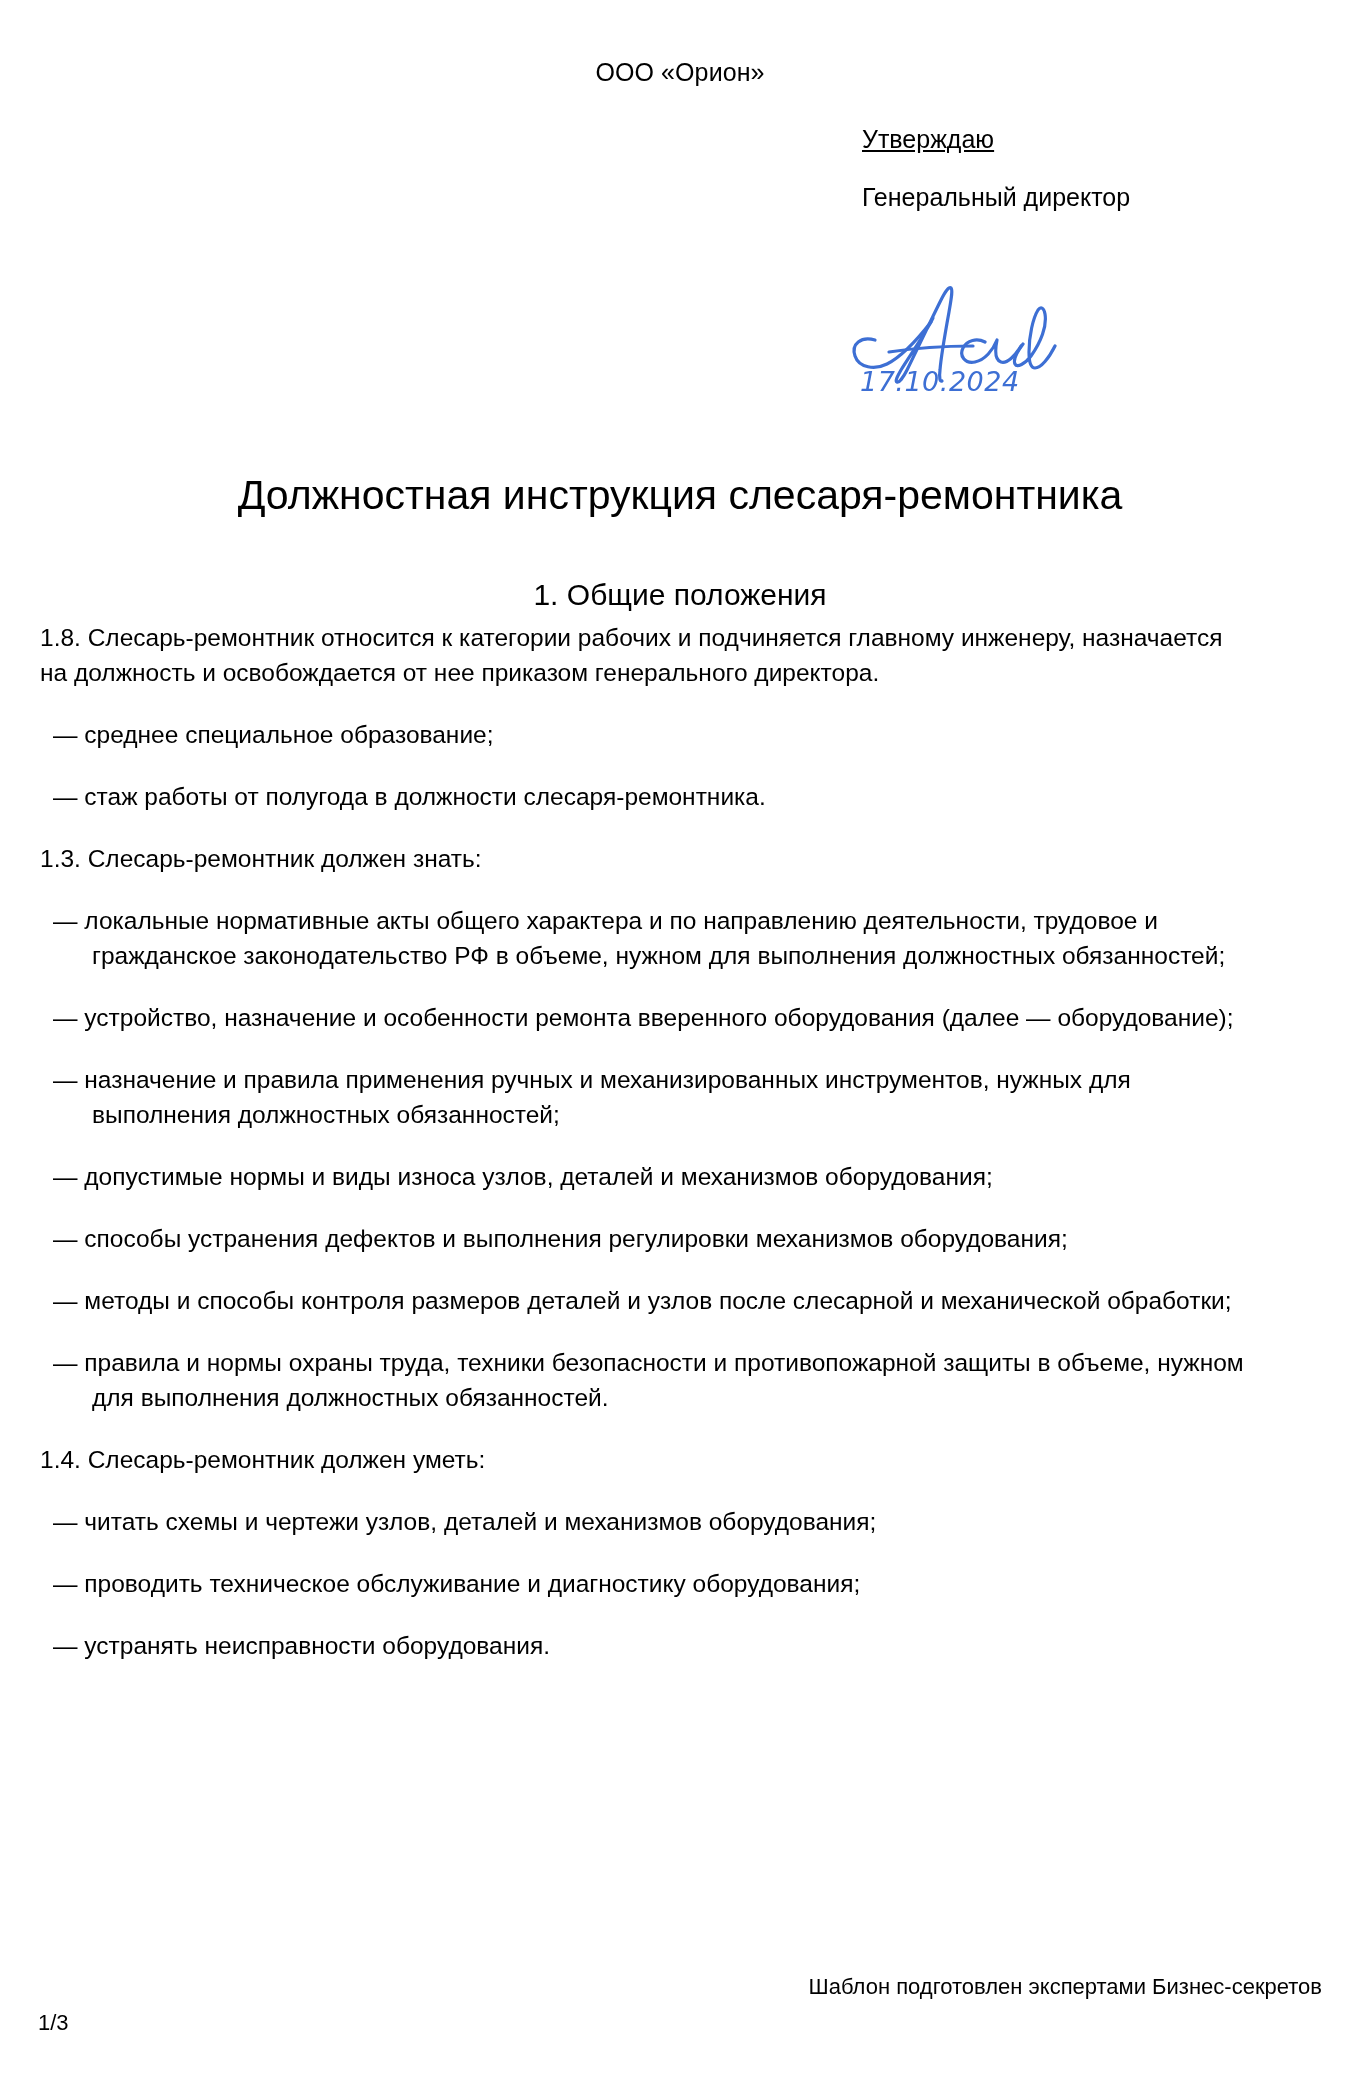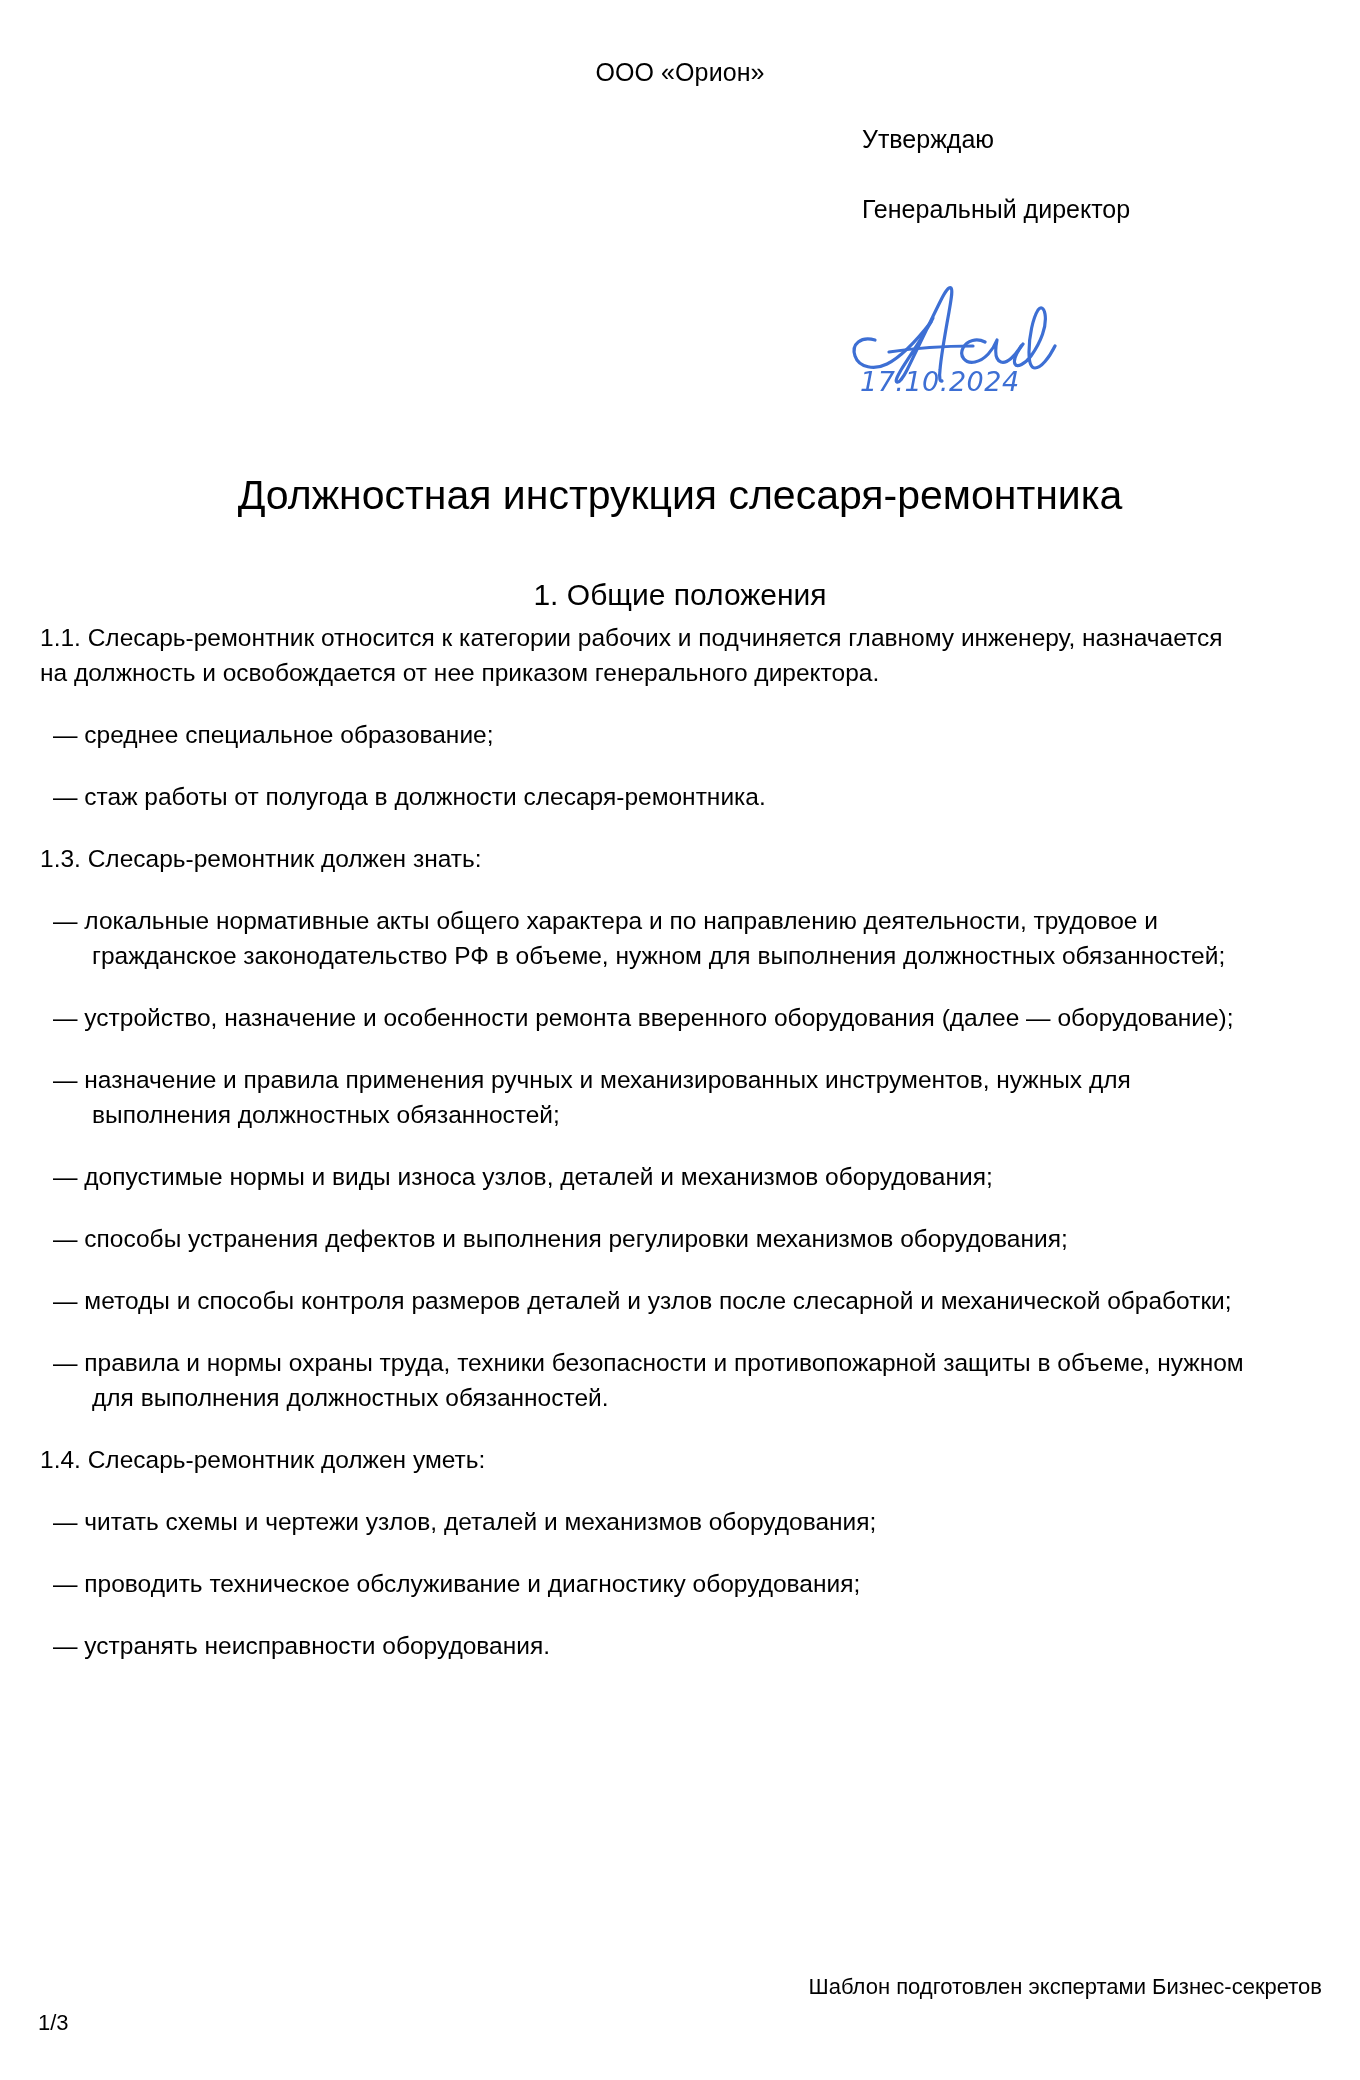--- a/index.html
+++ b/index.html
@@ -37,21 +37,22 @@
   .approve-block {
     position: absolute;
     top: 122px;
     left: 862px;
     width: 460px;
     font-size: 25px;
     line-height: 34px;
   }
   .approve-word {
     display: block;
-    margin-bottom: 36px;
+    margin-bottom: 24px;
+    text-decoration: underline;
   }
   .approve-role { display: block; }
   .approve-name { display: block; }
 
   
   .signature-wrap {
     position: absolute;
     top: 278px;
     left: 845px;
     width: 240px;
@@ -163,21 +164,21 @@
       </g>
     </svg>
     <div class="signature-date">17.10.2024</div>
   </div>
 
   <h1 class="doc-title">Должностная инструкция слесаря-ремонтника</h1>
 
   <h2 class="section-title">1. Общие положения</h2>
 
   <div class="body-flow">
-      <p class="para">1.1. Слесарь-ремонтник относится к категории рабочих и подчиняется главному инженеру, назначается на должность и освобождается от нее приказом генерального директора.</p>
+      <p class="para">1.8. Слесарь-ремонтник относится к категории рабочих и подчиняется главному инженеру, назначается на должность и освобождается от нее приказом генерального директора.</p>
       <p class="bullet"><span class="dash">—</span><span> среднее специальное образование;</span></p>
       <p class="bullet"><span class="dash">—</span><span> стаж работы от полугода в должности слесаря-ремонтника.</span></p>
       <p class="para">1.3. Слесарь-ремонтник должен знать:</p>
       <p class="bullet"><span class="dash">—</span><span> локальные нормативные акты общего характера и по направлению деятельности, трудовое и гражданское законодательство РФ в объеме, нужном для выполнения должностных обязанностей;</span></p>
       <p class="bullet"><span class="dash">—</span><span> устройство, назначение и особенности ремонта вверенного оборудования (далее — оборудование);</span></p>
       <p class="bullet"><span class="dash">—</span><span> назначение и правила применения ручных и механизированных инструментов, нужных для выполнения должностных обязанностей;</span></p>
       <p class="bullet"><span class="dash">—</span><span> допустимые нормы и виды износа узлов, деталей и механизмов оборудования;</span></p>
       <p class="bullet"><span class="dash">—</span><span> способы устранения дефектов и выполнения регулировки механизмов оборудования;</span></p>
       <p class="bullet"><span class="dash">—</span><span> методы и способы контроля размеров деталей и узлов после слесарной и механической обработки;</span></p>
       <p class="bullet"><span class="dash">—</span><span> правила и нормы охраны труда, техники безопасности и противопожарной защиты в объеме, нужном для выполнения должностных обязанностей.</span></p>

